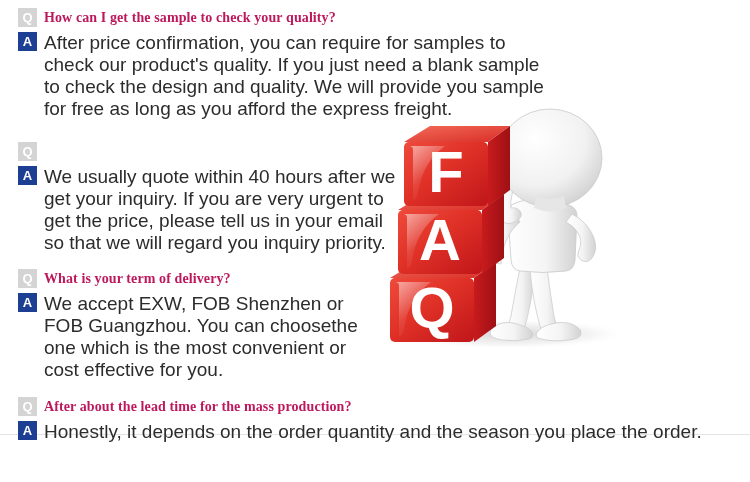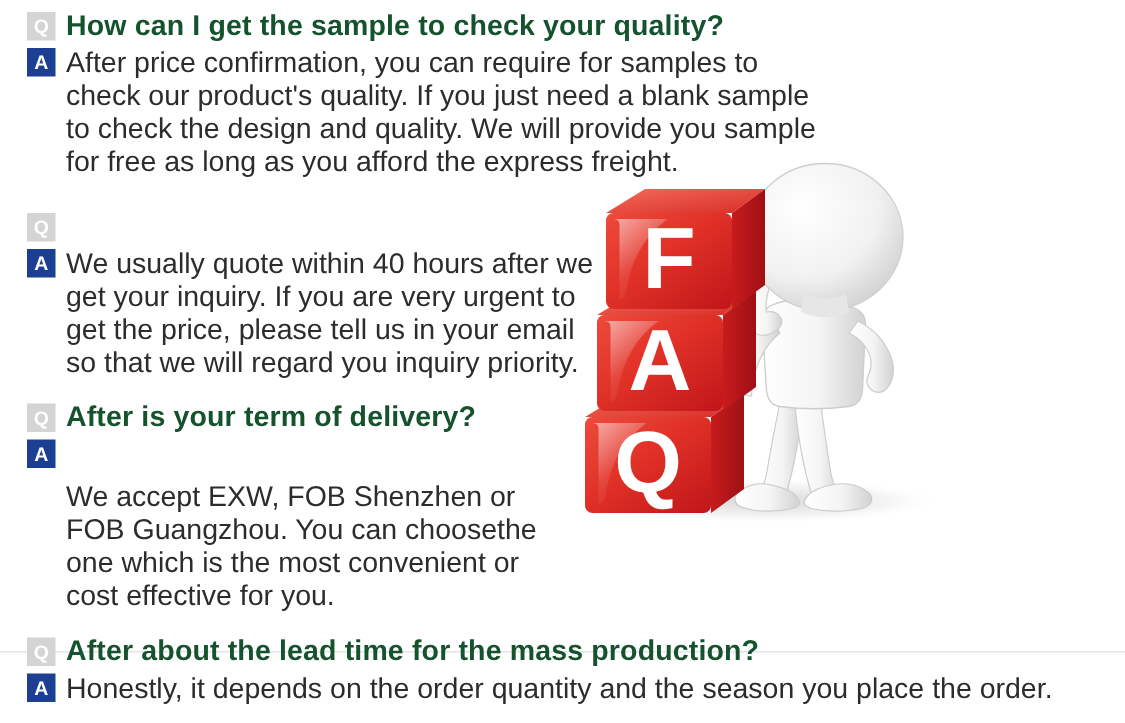--- a/index.html
+++ b/index.html
@@ -77,42 +77,41 @@
     user-select: none;
   }
   .badge-q {
     background: #d4d4d4;
   }
   .badge-a {
     background: #1c3f94;
   }
 
   .q-text {
-    font-size: 19px;
+    font-size: 14px;
     font-weight: bold;
-    color: #14532d;
+    color: #be185d;
     line-height: 19px;
     letter-spacing: 0.1px;
-    font-family: Liberation Sans, sans-serif;
+    font-family: Liberation Serif, serif;
     white-space: nowrap;
   }
 
   .a-text {
     font-size: 19px;
     color: #2c2c2c;
     line-height: 22px;
     font-family: "Liberation Sans", sans-serif;
     max-width: 510px;
   }
   .a-text.narrow {
     max-width: 352px;
   }
   .a-text.narrow-2 {
     max-width: 332px;
-    margin-top: 28px;
   }
   .a-text.wide {
     max-width: 700px;
     white-space: nowrap;
     text-align: right;
   }
 
   .q-row { margin-bottom: 5px; }
   .a-row { margin-bottom: 0; }
 
@@ -249,21 +248,21 @@
         <span class="badge badge-a">A</span>
         <span class="a-text narrow">We usually quote within 40 hours after we get your inquiry. If you are very urgent to get the price, please tell us in your email so that we will regard you inquiry priority.</span>
       </div>
     </div>
 
     <div class="block-gap-2"></div>
 
     <div class="faq-block">
       <div class="qa-row q-row">
         <span class="badge badge-q">Q</span>
-        <span class="q-text">After is your term of delivery?</span>
+        <span class="q-text">What is your term of delivery?</span>
       </div>
       <div class="qa-row a-row">
         <span class="badge badge-a">A</span>
         <span class="a-text narrow-2">We accept EXW, FOB Shenzhen or FOB Guangzhou. You can choosethe one which is the most convenient or cost effective for you.</span>
       </div>
     </div>
 
     <div class="block-gap-3"></div>
 
     <div class="faq-block">

